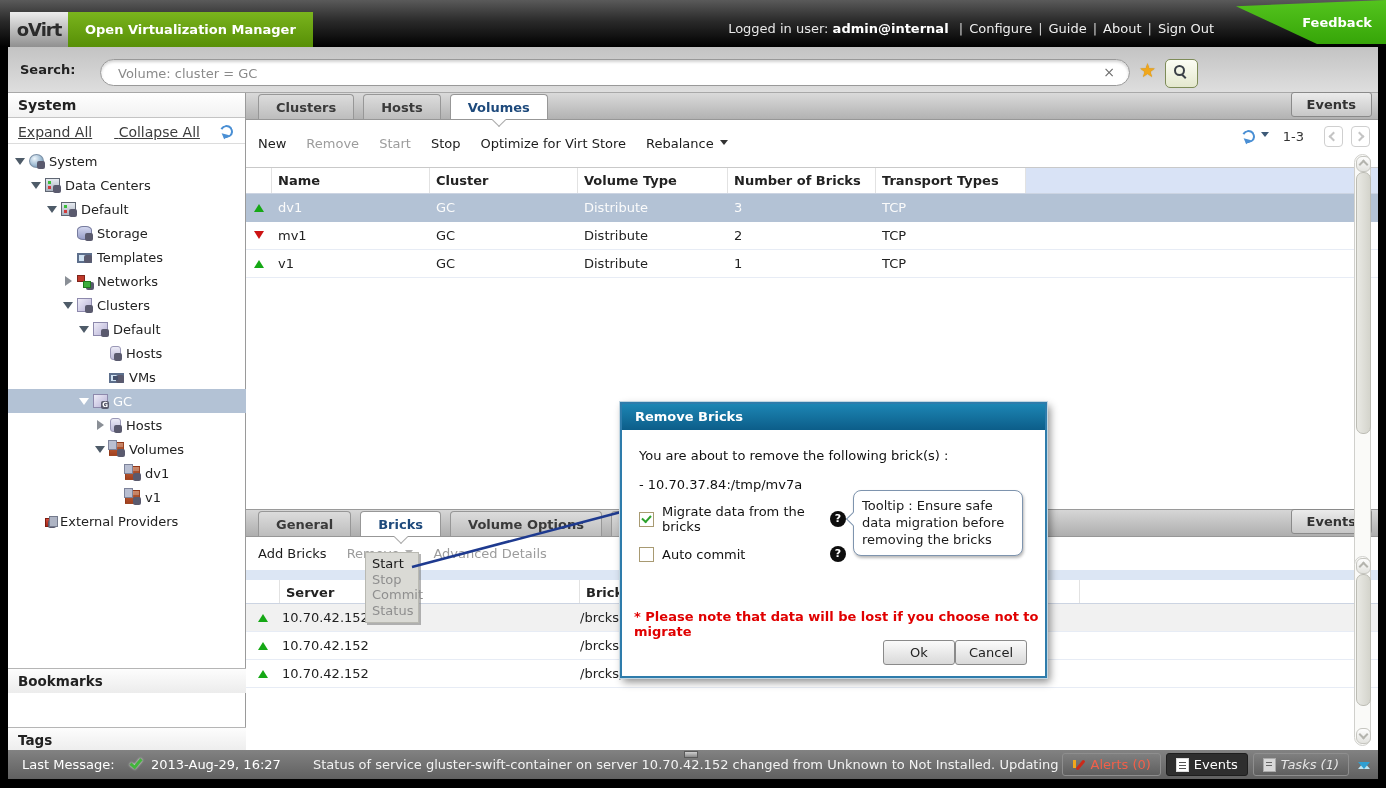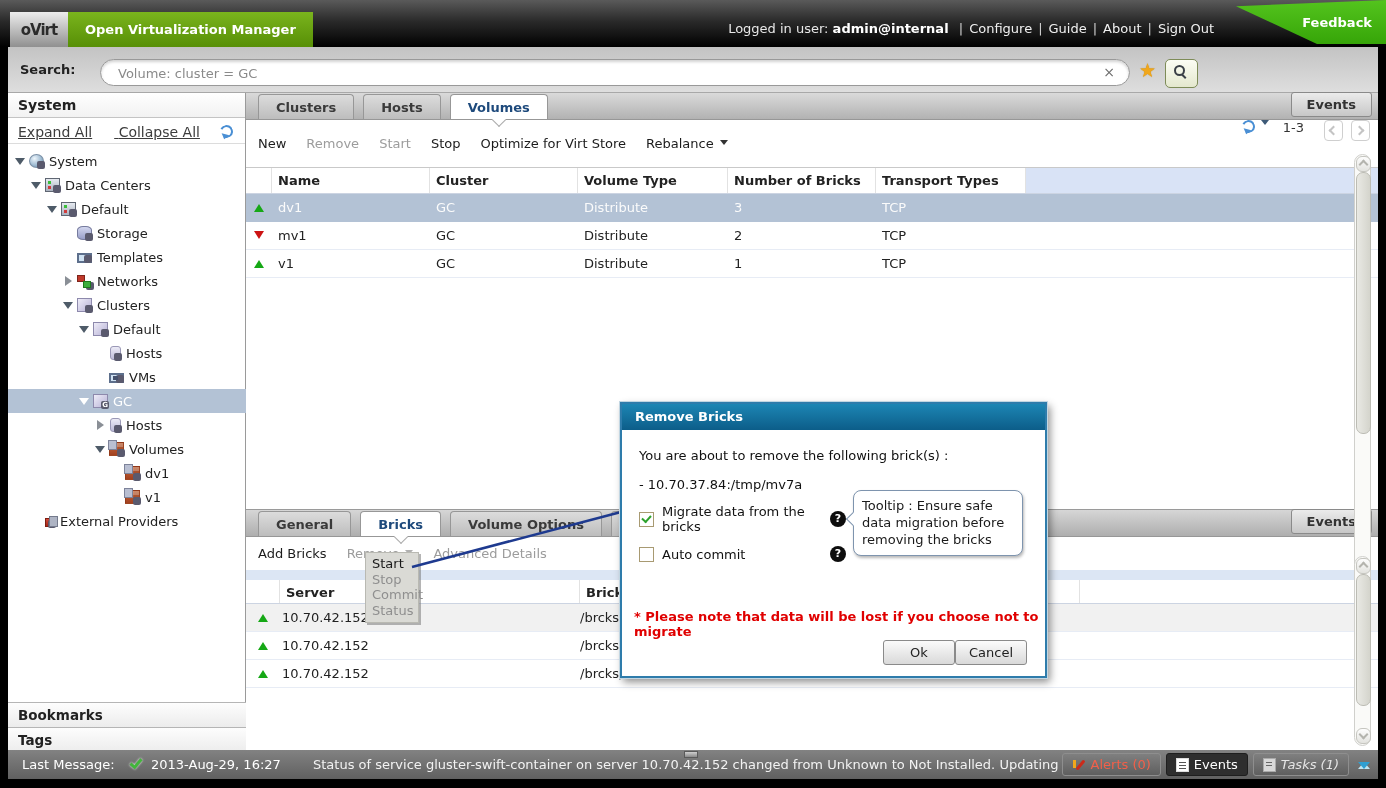--- a/index.html
+++ b/index.html
@@ -4,21 +4,21 @@
 <style>
   html,body{margin:0;padding:0;background:#000;}
   #app{position:relative;width:1386px;height:788px;background:#000;overflow:hidden;
        font-family:"DejaVu Sans","Liberation Sans",sans-serif;font-size:13px;color:#222;}
 
   
   .topbar{position:absolute;left:0;top:0;width:1386px;height:47px;
           background:linear-gradient(#5a5a5a 0%,#2a2a2a 45%,#000 100%);}
   .logo{position:absolute;left:10px;top:12px;width:58px;height:35px;
         background:linear-gradient(#ededed,#909090);display:flex;align-items:center;justify-content:center;
-        font-size:15px;font-weight:bold;color:#2c2c2c;letter-spacing:-1px;}
+        font-size:18px;font-weight:bold;color:#2c2c2c;letter-spacing:-1px;}
   .product{position:absolute;left:68px;top:12px;height:35px;padding:0 17px;
            background:linear-gradient(#7ab41d,#578f06);color:#fff;font-weight:bold;
            display:flex;align-items:center;font-size:13px;}
   .userline{position:absolute;right:172px;top:21px;color:#e8e8e8;font-size:13px;white-space:nowrap;}
   .userline b{color:#fff;}
   .userline .sep{margin:0 6px;color:#cfcfcf;}
   .userline .lnk{color:#f0f0f0;cursor:pointer;}
   .ribbon{position:absolute;right:0;top:0;width:150px;height:44px;
           background:linear-gradient(#54c41e,#36a508);
           clip-path:polygon(0 14%,100% 0,100% 100%,54% 100%);
@@ -97,21 +97,21 @@
   .events-btn{position:absolute;right:6px;bottom:2px;padding:4px 15px;border:1px solid #8a8a8a;border-radius:3px;
        background:linear-gradient(#ebebeb,#c7c7c7);font-weight:bold;color:#333;cursor:pointer;}
 
   .toolbar{position:relative;height:48px;background:#fff;border-bottom:1px solid #c9c9c9;
            display:flex;align-items:center;padding-left:12px;box-sizing:border-box;}
   .tbtn{margin-right:20px;color:#1c1c1c;cursor:pointer;white-space:nowrap;}
   .tbtn.disabled{color:#9c9c9c;cursor:default;}
   .tbtn.dropdown::after{content:"";display:inline-block;margin-left:6px;border:4px solid transparent;
         border-top:5px solid #333;vertical-align:-1px;}
   .tbtn.disabled.dropdown::after{border-top-color:#b0b0b0;}
-  .tb-right{position:absolute;right:8px;top:0;height:32px;display:flex;gap:8px;}
+  .tb-right{position:absolute;right:8px;top:0;height:32px;display:flex;align-items:center;gap:8px;}
   .range{color:#333;margin:0 12px 0 6px;}
   .caret-sm{border:4px solid transparent;border-top:5px solid #3d5a78;margin-left:-2px;}
   .pgbtn{width:17px;height:19px;border:1px solid #cfcfcf;border-radius:4px;background:#fff;position:relative;cursor:pointer;}
   .pgbtn::after{content:"";position:absolute;left:5px;top:6px;width:5px;height:5px;
         border-left:2px solid #c4c4c4;border-bottom:2px solid #c4c4c4;}
   .pgbtn.prev::after{transform:rotate(45deg);}
   .pgbtn.next::after{transform:rotate(225deg);left:4px;}
 
   .grid-head{height:26px;display:flex;background:#fff;border-bottom:1px solid #ccd4e2;box-sizing:border-box;}
   .hcell{font-weight:bold;padding:5px 0 0 6px;border-right:1px solid #e2e2e2;box-sizing:border-box;flex:none;}
@@ -363,21 +363,21 @@
           <span class="tlabel">v1</span>
         </div>
         <div class="titem" style="padding-left: 22px;">
           <i class="arr none"></i>
           <span class="ticon providers-icon">
             <i class="badge"></i>
           </span>
           <span class="tlabel">External Providers</span>
         </div>
       </div>
-    <div class="acc" style="top:609px;">Bookmarks</div>
+    <div class="acc" style="top:575px;">Bookmarks</div>
     <div class="acc" style="top:634px;">Tags</div>
   </div>
 
   <div class="content">
     <div class="tabbar">
       <div class="tabs">
 
       <span class="tab">Clusters</span>
           <span class="tab">Hosts</span>
           <span class="tab active">Volumes</span>

